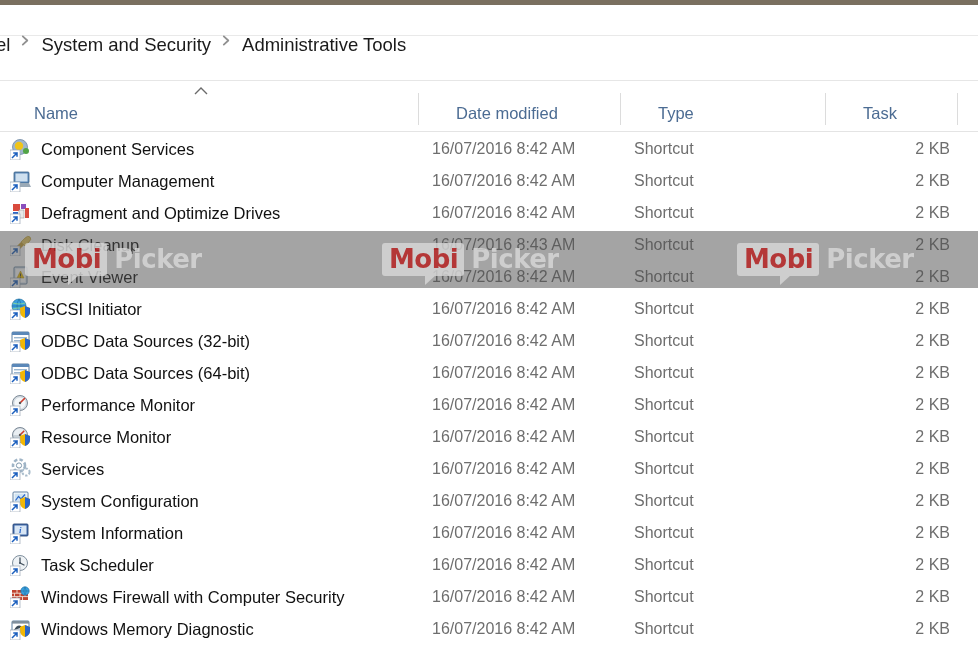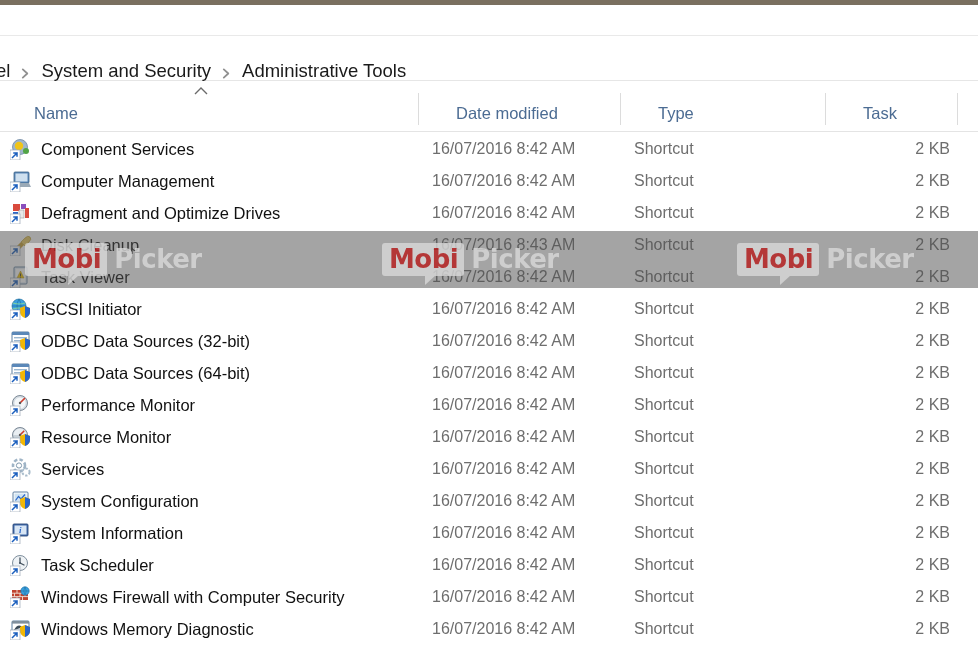--- a/index.html
+++ b/index.html
@@ -43,21 +43,21 @@
 
   
   .breadcrumb-bar {
     position: absolute;
     top: 36px; left: 0;
     width: 978px;
     height: 45px;
     background: #ffffff;
     border-bottom: 1px solid #e6e6e6;
     display: flex;
-    align-items: flex-end;
+    align-items: flex-start;
     padding-left: 0px;
   }
   .crumb {
     font-size: 18.5px;
     color: #1a1a1a;
     white-space: nowrap;
     line-height: 1;
   }
   .crumb.clipped { margin-left: -4px; }
   .crumb-sep {
@@ -355,21 +355,21 @@
               <rect x="6" y="3" width="9" height="13" fill="#ffffff"></rect>
               <path d="M10.5 5 L14 12 L7 12 Z" fill="#f2c200" stroke="#b38f00" stroke-width="0.5"></path>
               <rect x="10.1" y="7.5" width="0.9" height="2.6" fill="#333"></rect>
               <rect x="10.1" y="10.7" width="0.9" height="0.9" fill="#333"></rect>
               <g transform="translate(0,12)">
                 <rect x="0" y="0" width="10" height="10" fill="#ffffff" stroke="#9aa7b5" stroke-width="0.7"></rect>
                 <path d="M2.5 7.5 L7 3 M7 3 L4 3 M7 3 L7 6" stroke="#1b5fbe" stroke-width="1.5" fill="none" stroke-linecap="square"></path>
               </g>
             </svg>
           </span>
-          <span class="name-text">Task Viewer</span>
+          <span class="name-text">Event Viewer</span>
         </div>
         <div class="cell-date">16/07/2016 8:42 AM</div>
         <div class="cell-type">Shortcut</div>
         <div class="cell-size">2 KB</div>
       </div>
       <div class="file-row">
         <div class="cell-name">
           <span class="file-icon">
             <svg viewBox="0 0 22 22" width="22" height="22" aria-hidden="true">
               <circle cx="9" cy="8" r="7" fill="#3aa0e0" stroke="#1f6f9f" stroke-width="0.7"></circle>

